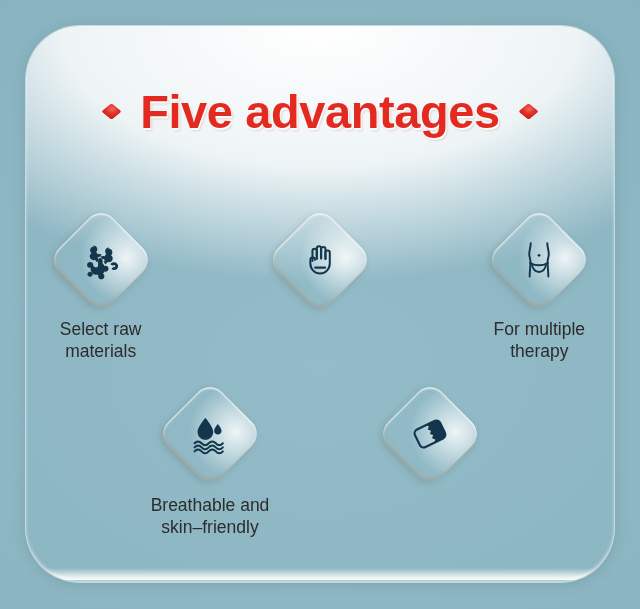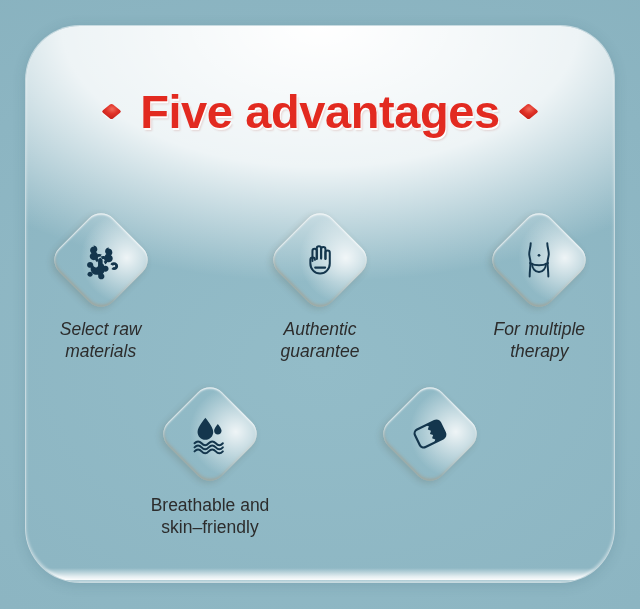--- a/index.html
+++ b/index.html
@@ -83,21 +83,21 @@
     font-weight:bold;
     letter-spacing:-0.4px;
     color:#e22a20;
     text-shadow:1px 2px 0 rgba(255,255,255,0.95), 2px 3px 2px rgba(170,60,50,0.18);
     white-space:nowrap;
     line-height:1;
   }
 
   
   .row { position:absolute; left:0; right:0; display:flex; justify-content:center; }
-  #row-top    { top:196px; gap:70px;font-style:italic; }
+  #row-top    { top:196px; gap:70px; }
   #row-bottom { top:370px; gap:52px; }
 
   .item { width:168px; display:flex; flex-direction:column; align-items:center; }
 
   
   .badge {
     width:76px; height:76px;
     transform:rotate(45deg);
     border-radius:17px;
     background:
@@ -172,22 +172,20 @@
             <span class="glyph">
               <svg class="ico" width="42" height="42" viewBox="0 0 64 64" fill="none" stroke="#14364d" stroke-width="3.1" stroke-linecap="round" stroke-linejoin="round">
                 <path d="M20.5 33.5V18.2c0-1.9 1.5-3.4 3.3-3.4s3.3 1.5 3.3 3.4v12.1"></path>
                 <path d="M27.1 29.5V14.4c0-1.9 1.5-3.4 3.3-3.4 1.8 0 3.3 1.5 3.3 3.4v15.1"></path>
                 <path d="M33.7 29.7V15.6c0-1.9 1.5-3.4 3.3-3.4 1.8 0 3.3 1.5 3.3 3.4v14.9"></path>
                 <path d="M40.3 30V21c0-1.9 1.5-3.4 3.3-3.4 1.8 0 3.3 1.5 3.3 3.4v16.4c0 8.4-6.6 15.2-14.8 15.2s-14.8-6.8-14.8-15.2v-5.6c0-2 1.6-3.6 3.5-3.6 1.9 0 3.5 1.6 3.5 3.6"></path>
                 <path d="M24.6 43.6h15.3"></path>
               </svg>
             </span>
           </div>
-          <div class="caption">Authentic
-guarantee</div>
         </div>
 
         <div class="item">
           <div class="badge">
             <span class="badge-glow"></span>
             <span class="glyph">
               <svg class="ico" width="46" height="46" viewBox="0 0 64 64" fill="none" stroke="#14364d" stroke-width="2.7" stroke-linecap="round" stroke-linejoin="round">
                 <path d="M20.5 8.5c0 5.6-2.1 9.9-2.1 15.2 0 4.2 1.7 6.6 1.7 10.8 0 6.8-1.1 12.6-1.1 20.5"></path>
                 <path d="M43.5 8.5c0 5.6 2.1 9.9 2.1 15.2 0 4.2-1.7 6.6-1.7 10.8 0 6.8 1.1 12.6 1.1 20.5"></path>
                 <path d="M19.6 36.2c4.3 2.2 8.5 3.2 12.4 3.2s8.1-1 12.4-3.2"></path>

